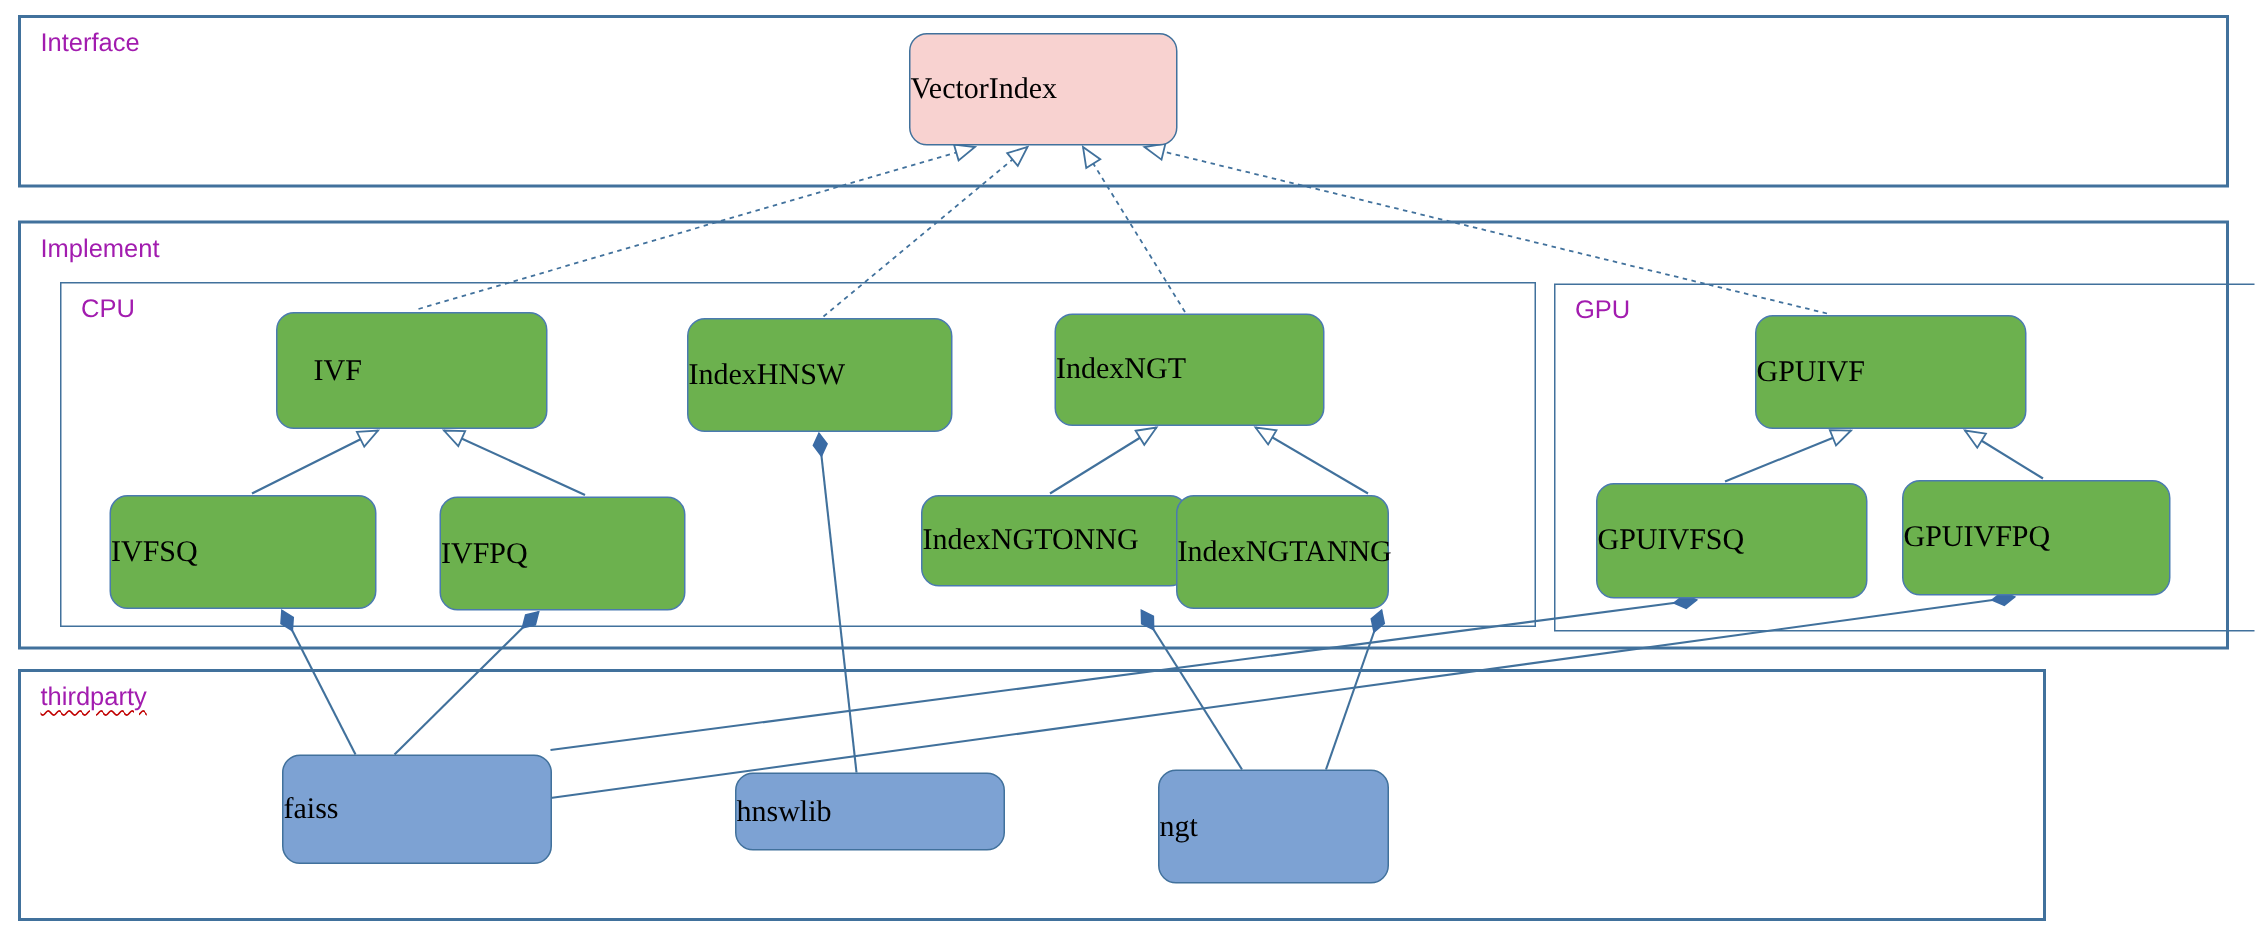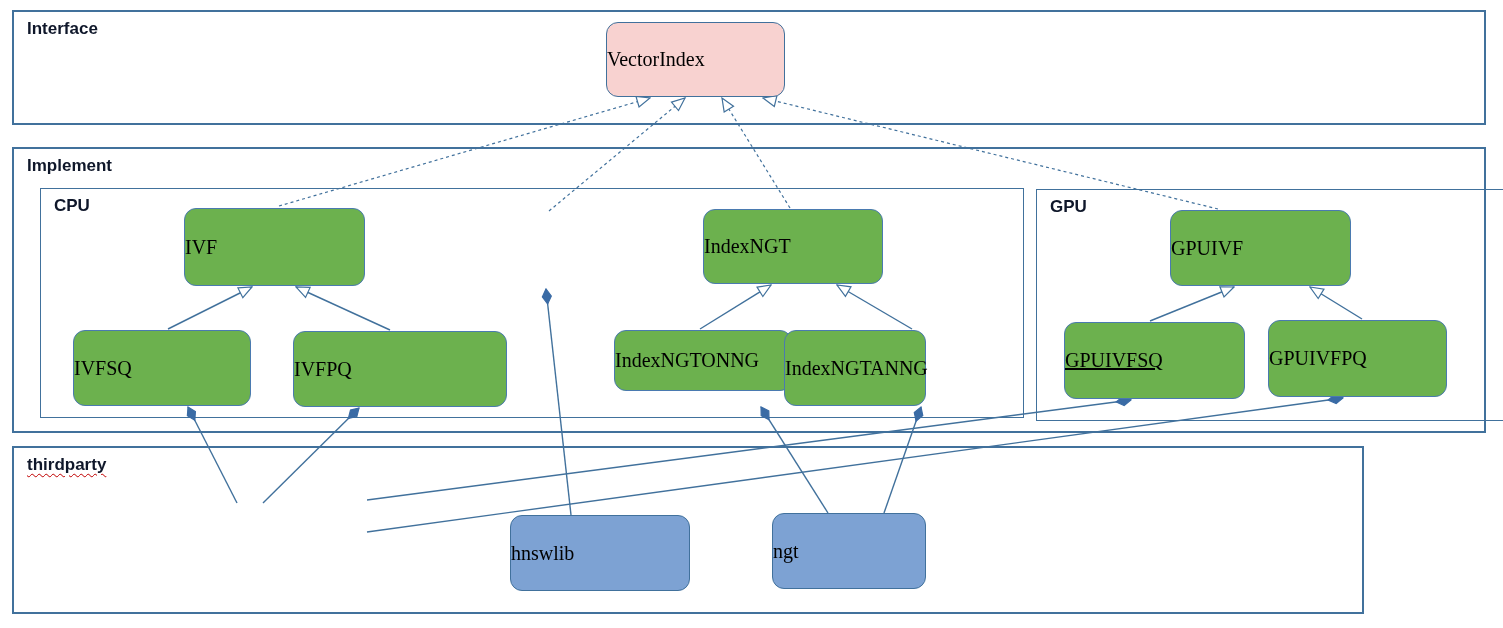--- a/index.html
+++ b/index.html
@@ -16,23 +16,22 @@
     box-sizing: border-box;
     border: 2px solid var(--container-border, #41719c);
     background: transparent;
     z-index: 1;
   }
   .container-box.thin { border-width: 1.3px; }
   .container-label {
     position: absolute;
     left: 13px; top: 7px;
     font-size: 17px;
-    color: #0f172a;
+    color: #a21caf;
     white-space: nowrap;
-    font-weight: bold;
   }
   .container-label.squiggle {
     text-decoration-line: underline;
     text-decoration-style: wavy;
     text-decoration-color: var(--squiggle, #c00000);
     text-decoration-thickness: 1px;
     text-underline-offset: 3px;
   }
 
   .node {
@@ -102,46 +101,52 @@
       <line x1="263" y1="503" x2="359" y2="408" class="edge composition" marker-end="url(#diamond-filled)"></line>
       <line x1="367" y1="500" x2="1131" y2="400" class="edge composition" marker-end="url(#diamond-filled)"></line>
       <line x1="367" y1="532" x2="1343" y2="398" class="edge composition" marker-end="url(#diamond-filled)"></line>
       <line x1="571" y1="515" x2="546" y2="289" class="edge composition" marker-end="url(#diamond-filled)"></line>
       <line x1="828" y1="513" x2="761" y2="407" class="edge composition" marker-end="url(#diamond-filled)"></line>
       <line x1="884" y1="513" x2="921" y2="407" class="edge composition" marker-end="url(#diamond-filled)"></line>
     </svg>
     <div class="node interface" style="left: 606px; top: 22px; width: 179px; height: 75px;">
       <span>VectorIndex</span>
     </div>
-    <div class="node impl" style="left: 184px; top: 208px; width: 181px; height: 78px;">
+    <div class="node impl" style="left: 184px; top: 208px; width: 181px; height: 78px; padding-left: 24px;">
       <span>IVF</span>
+    </div>
+    <div class="node impl" style="left: 458px; top: 212px; width: 177px; height: 76px;">
+      <span>IndexHNSW</span>
     </div>
     <div class="node impl" style="left: 703px; top: 209px; width: 180px; height: 75px;">
       <span>IndexNGT</span>
     </div>
     <div class="node impl" style="left: 1170px; top: 210px; width: 181px; height: 76px;">
       <span>GPUIVF</span>
     </div>
     <div class="node impl" style="left: 73px; top: 330px; width: 178px; height: 76px;">
       <span>IVFSQ</span>
     </div>
-    <div class="node impl" style="left: 293px; top: 331px; width: 214px; height: 76px;">
+    <div class="node impl" style="left: 293px; top: 331px; width: 164px; height: 76px;">
       <span>IVFPQ</span>
     </div>
     <div class="node impl" style="left: 614px; top: 330px; width: 178px; height: 61px;">
       <span>IndexNGTONNG</span>
     </div>
     <div class="node impl" style="left: 784px; top: 330px; width: 142px; height: 76px;">
       <span>IndexNGTANNG</span>
     </div>
-    <div class="node impl" style="left: 1064px; top: 322px; width: 181px; height: 77px; text-decoration: underline;">
+    <div class="node impl" style="left: 1064px; top: 322px; width: 181px; height: 77px;">
       <span>GPUIVFSQ</span>
     </div>
     <div class="node impl" style="left: 1268px; top: 320px; width: 179px; height: 77px;">
       <span>GPUIVFPQ</span>
     </div>
-    <div class="node thirdparty" style="left: 510px; top: 515px; width: 180px; height: 76px;">
+    <div class="node thirdparty" style="left: 188px; top: 503px; width: 180px; height: 73px;">
+      <span>faiss</span>
+    </div>
+    <div class="node thirdparty" style="left: 490px; top: 515px; width: 180px; height: 52px;">
       <span>hnswlib</span>
     </div>
     <div class="node thirdparty" style="left: 772px; top: 513px; width: 154px; height: 76px;">
       <span>ngt</span>
     </div>
   </div>
 
 </body></html>

